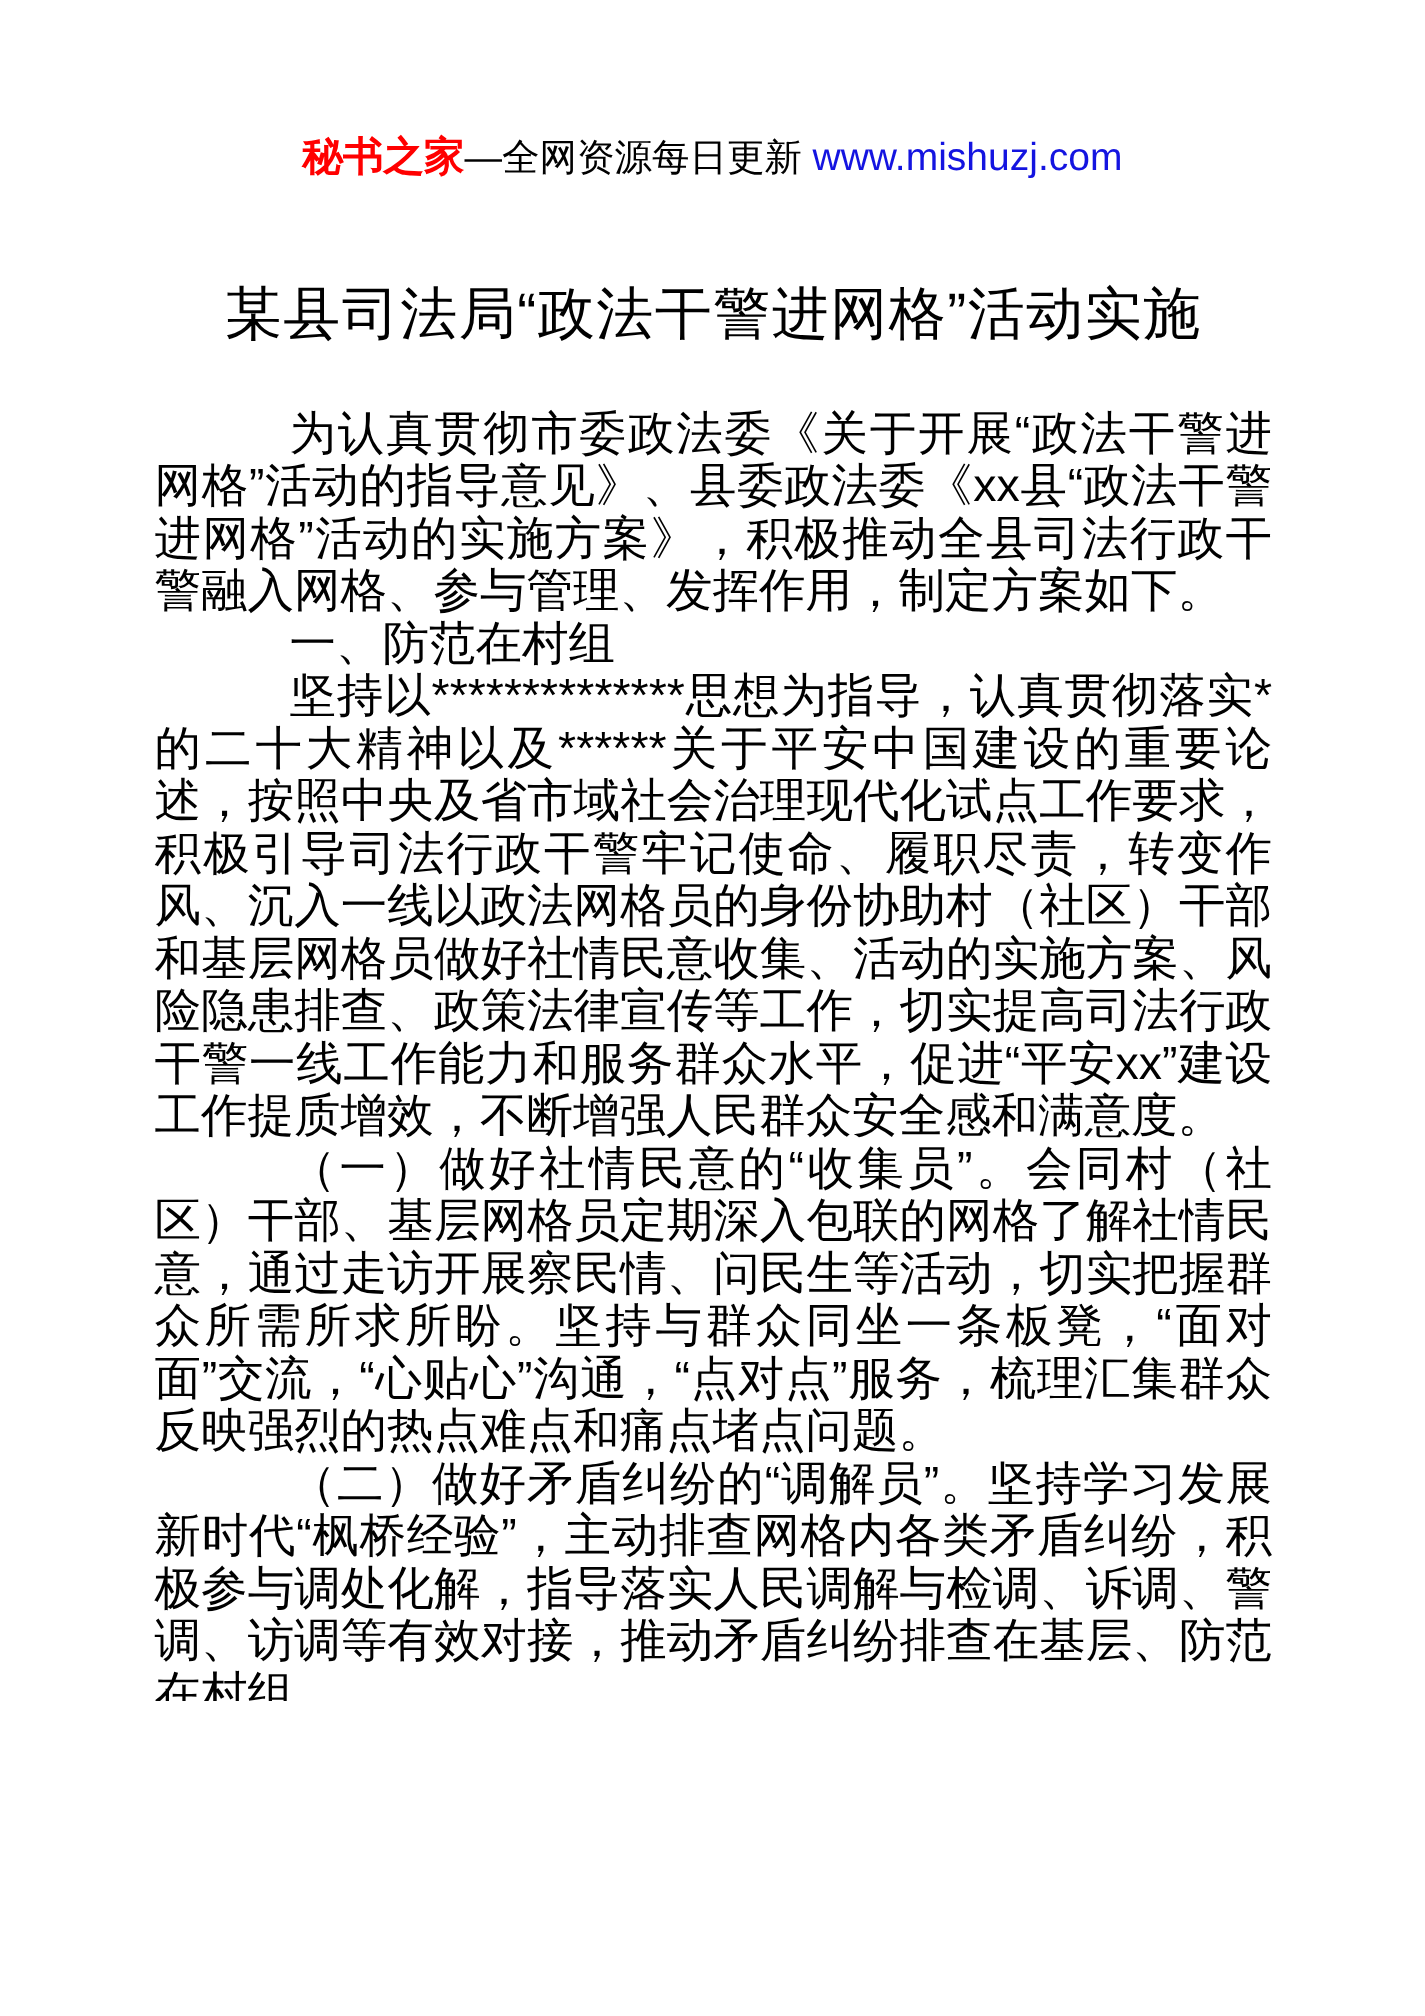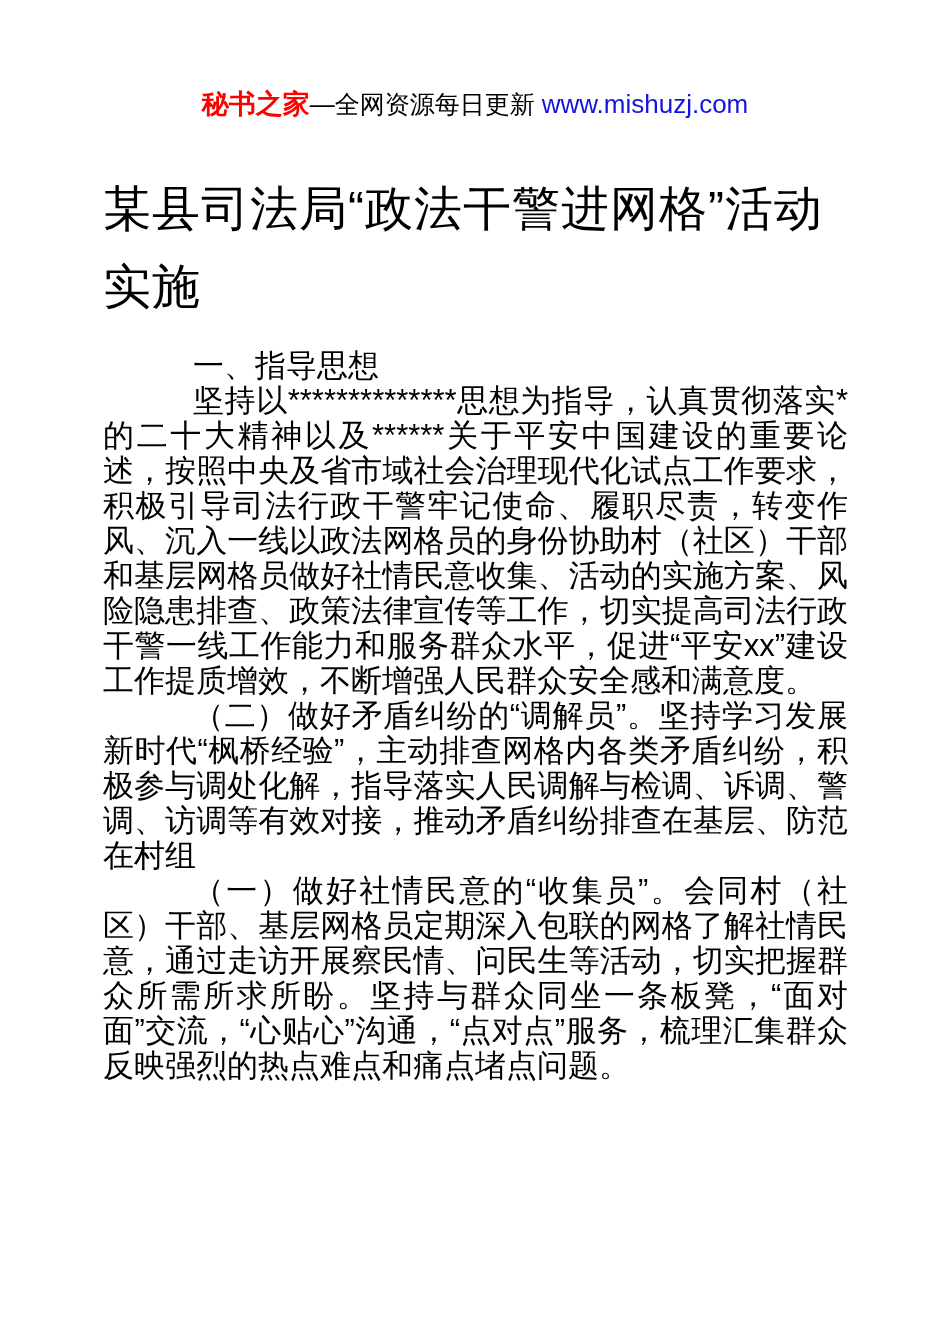--- a/index.html
+++ b/index.html
@@ -31,24 +31,24 @@
     font-size: 25px;
   }
   .site-header .url {
     color: #1414e0;
     font-size: 26px;
     text-decoration: none;
     cursor: pointer;
   }
   .doc-title {
     margin: 48px 102px 0 103px;
-    font-size: 48px;
+    font-size: 38px;
     font-weight: normal;
     line-height: 78px;
-    text-align: left;
+    text-align: center;
     letter-spacing: 1px;
   }
   .doc-title .title-line { display: block; }
   .doc-body {
     margin: 22px 102px 0 103px;
     font-size: 31px;
     line-height: 35px;
     text-align: justify;
     text-justify: inter-ideograph;
   }
@@ -68,19 +68,20 @@
 
   <div class="site-header">
     <span class="brand">秘书之家</span><span class="tagline">—全网资源每日更新 </span><span class="url">www.mishuzj.com</span>
   </div>
 
   <h1 class="doc-title">
     <span class="title-line">某县司法局“政法干警进网格”活动实施</span>
   </h1>
 
   <div class="doc-body">
-    <p class="heading">一、指导思想</p>
+    <p>为认真贯彻市委政法委《关于开展“政法干警进网格”活动的指导意见》、县委政法委《xx县“政法干警进网格”活动的实施方案》，积极推动全县司法行政干警融入网格、参与管理、发挥作用，制定方案如下。</p>
+    <p class="heading">一、防范在村组</p>
     <p>坚持以**************思想为指导，认真贯彻落实*的二十大精神以及******关于平安中国建设的重要论述，按照中央及省市域社会治理现代化试点工作要求，积极引导司法行政干警牢记使命、履职尽责，转变作风、沉入一线以政法网格员的身份协助村（社区）干部和基层网格员做好社情民意收集、活动的实施方案、风险隐患排查、政策法律宣传等工作，切实提高司法行政干警一线工作能力和服务群众水平，促进“平安xx”建设工作提质增效，不断增强人民群众安全感和满意度。</p>
+    <p>（一）做好社情民意的“收集员”。会同村（社区）干部、基层网格员定期深入包联的网格了解社情民意，通过走访开展察民情、问民生等活动，切实把握群众所需所求所盼。坚持与群众同坐一条板凳，“面对面”交流，“心贴心”沟通，“点对点”服务，梳理汇集群众反映强烈的热点难点和痛点堵点问题。</p>
     <p>（二）做好矛盾纠纷的“调解员”。坚持学习发展新时代“枫桥经验”，主动排查网格内各类矛盾纠纷，积极参与调处化解，指导落实人民调解与检调、诉调、警调、访调等有效对接，推动矛盾纠纷排查在基层、防范在村组</p>
-    <p>（一）做好社情民意的“收集员”。会同村（社区）干部、基层网格员定期深入包联的网格了解社情民意，通过走访开展察民情、问民生等活动，切实把握群众所需所求所盼。坚持与群众同坐一条板凳，“面对面”交流，“心贴心”沟通，“点对点”服务，梳理汇集群众反映强烈的热点难点和痛点堵点问题。</p>
   </div>
 
 </div>
 
 </body></html>

